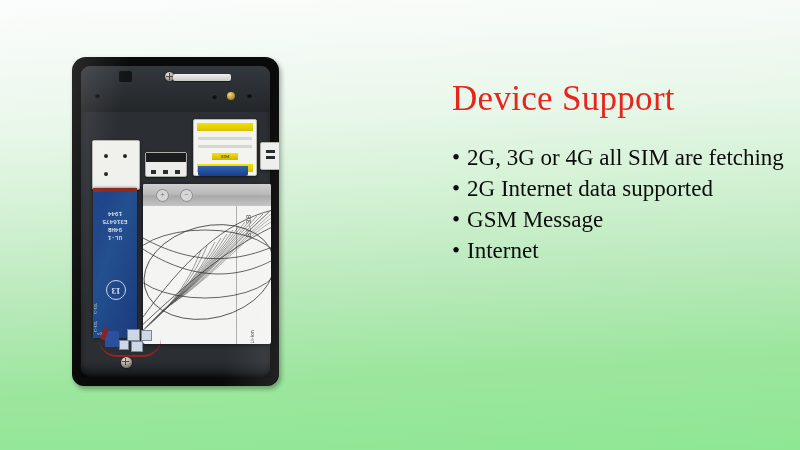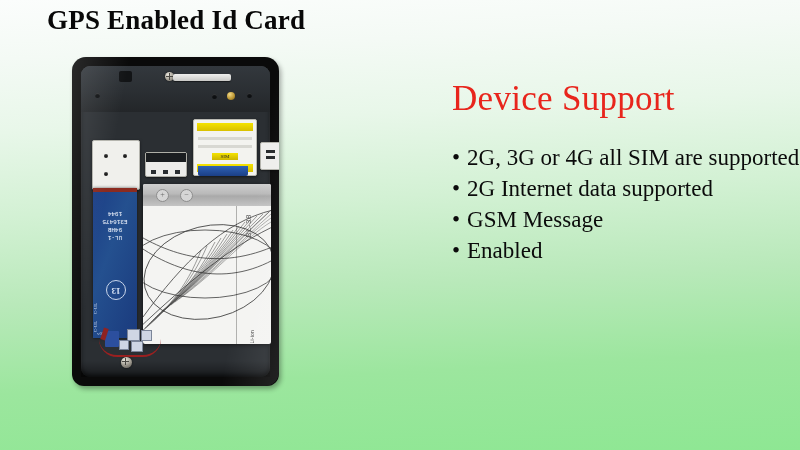--- a/index.html
+++ b/index.html
@@ -229,21 +229,20 @@
   .bottom-shadow{
     position:absolute;left:0;right:0;bottom:0;height:16px;
     background:linear-gradient(180deg,rgba(0,0,0,0),rgba(0,0,0,.45));
   }
 </style>
 </head>
 <body>
 
 <div id="slide">
 
-  <div id="title">GPS Enabled Id Card</div>
 
   <div id="phone-photo">
 
     <div class="cavity">
 
       <div class="cavity-top"></div>
       <div class="notch-tab"></div>
       <div class="screw screw-top"></div>
       <div class="speaker-slot"></div>
       <div class="gold-contact"></div>
@@ -349,27 +348,27 @@
     </div>
 
     <div class="bezel-gloss"></div>
   </div>
 
   <div id="right-col">
     <div id="heading">Device Support</div>
 
     <div id="bullets">
       <div class="bullet">
-        <span class="dot">•</span><span>2G, 3G or 4G all SIM are supported</span>
+        <span class="dot">•</span><span>2G, 3G or 4G all SIM are fetching</span>
       </div>
       <div class="bullet">
         <span class="dot">•</span><span>2G Internet data supported</span>
       </div>
       <div class="bullet">
         <span class="dot">•</span><span>GSM Message</span>
       </div>
       <div class="bullet">
-        <span class="dot">•</span><span>Enabled</span>
+        <span class="dot">•</span><span>Internet</span>
       </div>
     </div>
   </div>
 
 </div>
 
 </body></html>

